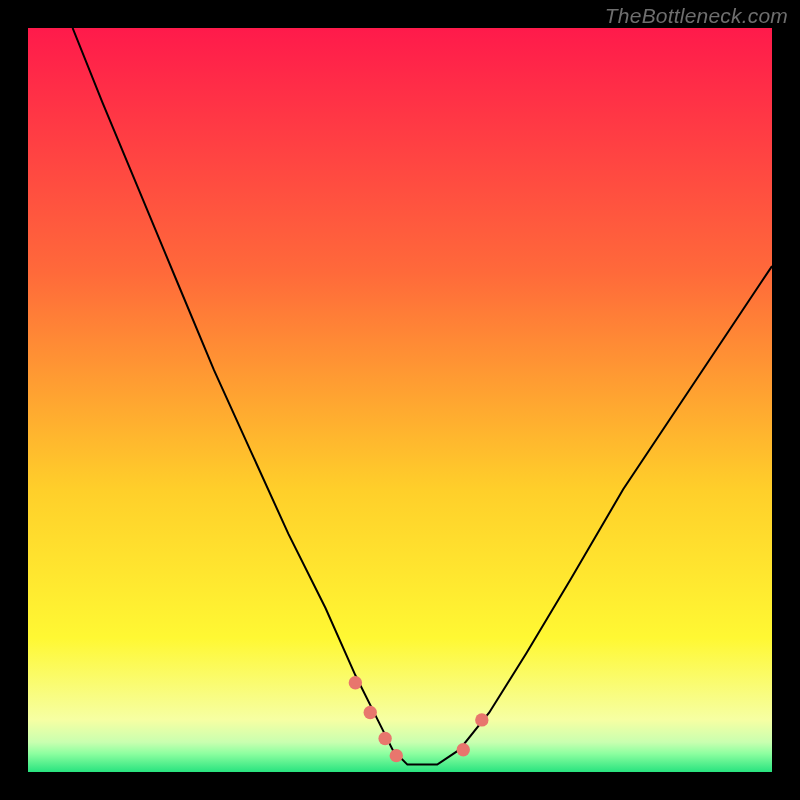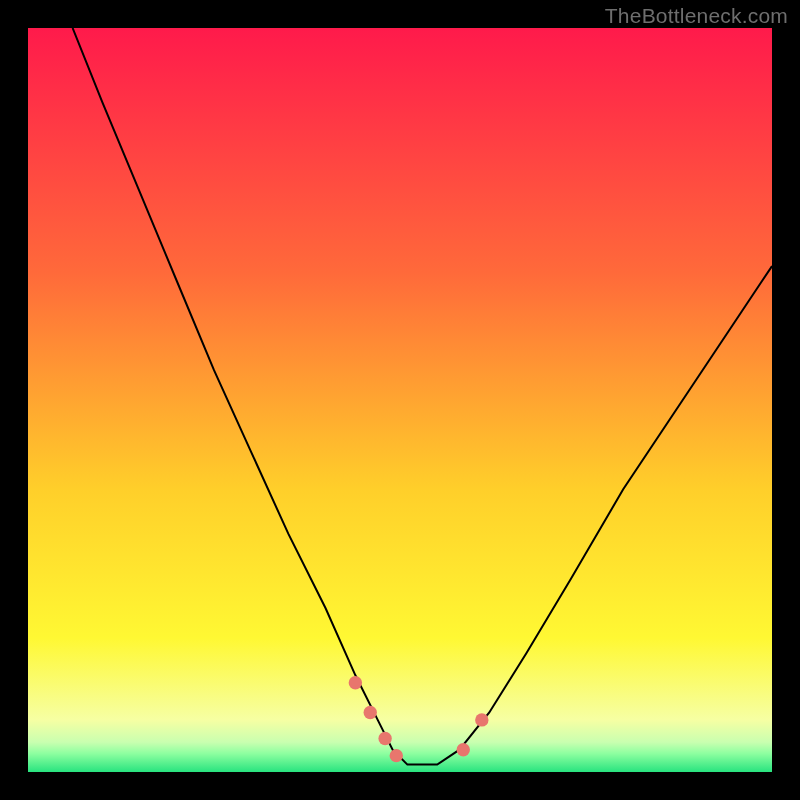--- a/index.html
+++ b/index.html
@@ -37,20 +37,21 @@
     );
   }
   .attribution {
     position: absolute;
     top: 4px;
     right: 12px;
     font-family: Arial, Helvetica, sans-serif;
     font-size: 21px;
     color: #6e6e6e;
     letter-spacing: 0.2px;
+    font-style: italic;
   }
   svg.curve {
     position: absolute;
     left: 0;
     top: 0;
     width: 744px;
     height: 744px;
   }
   .main-line {
     fill: none;

